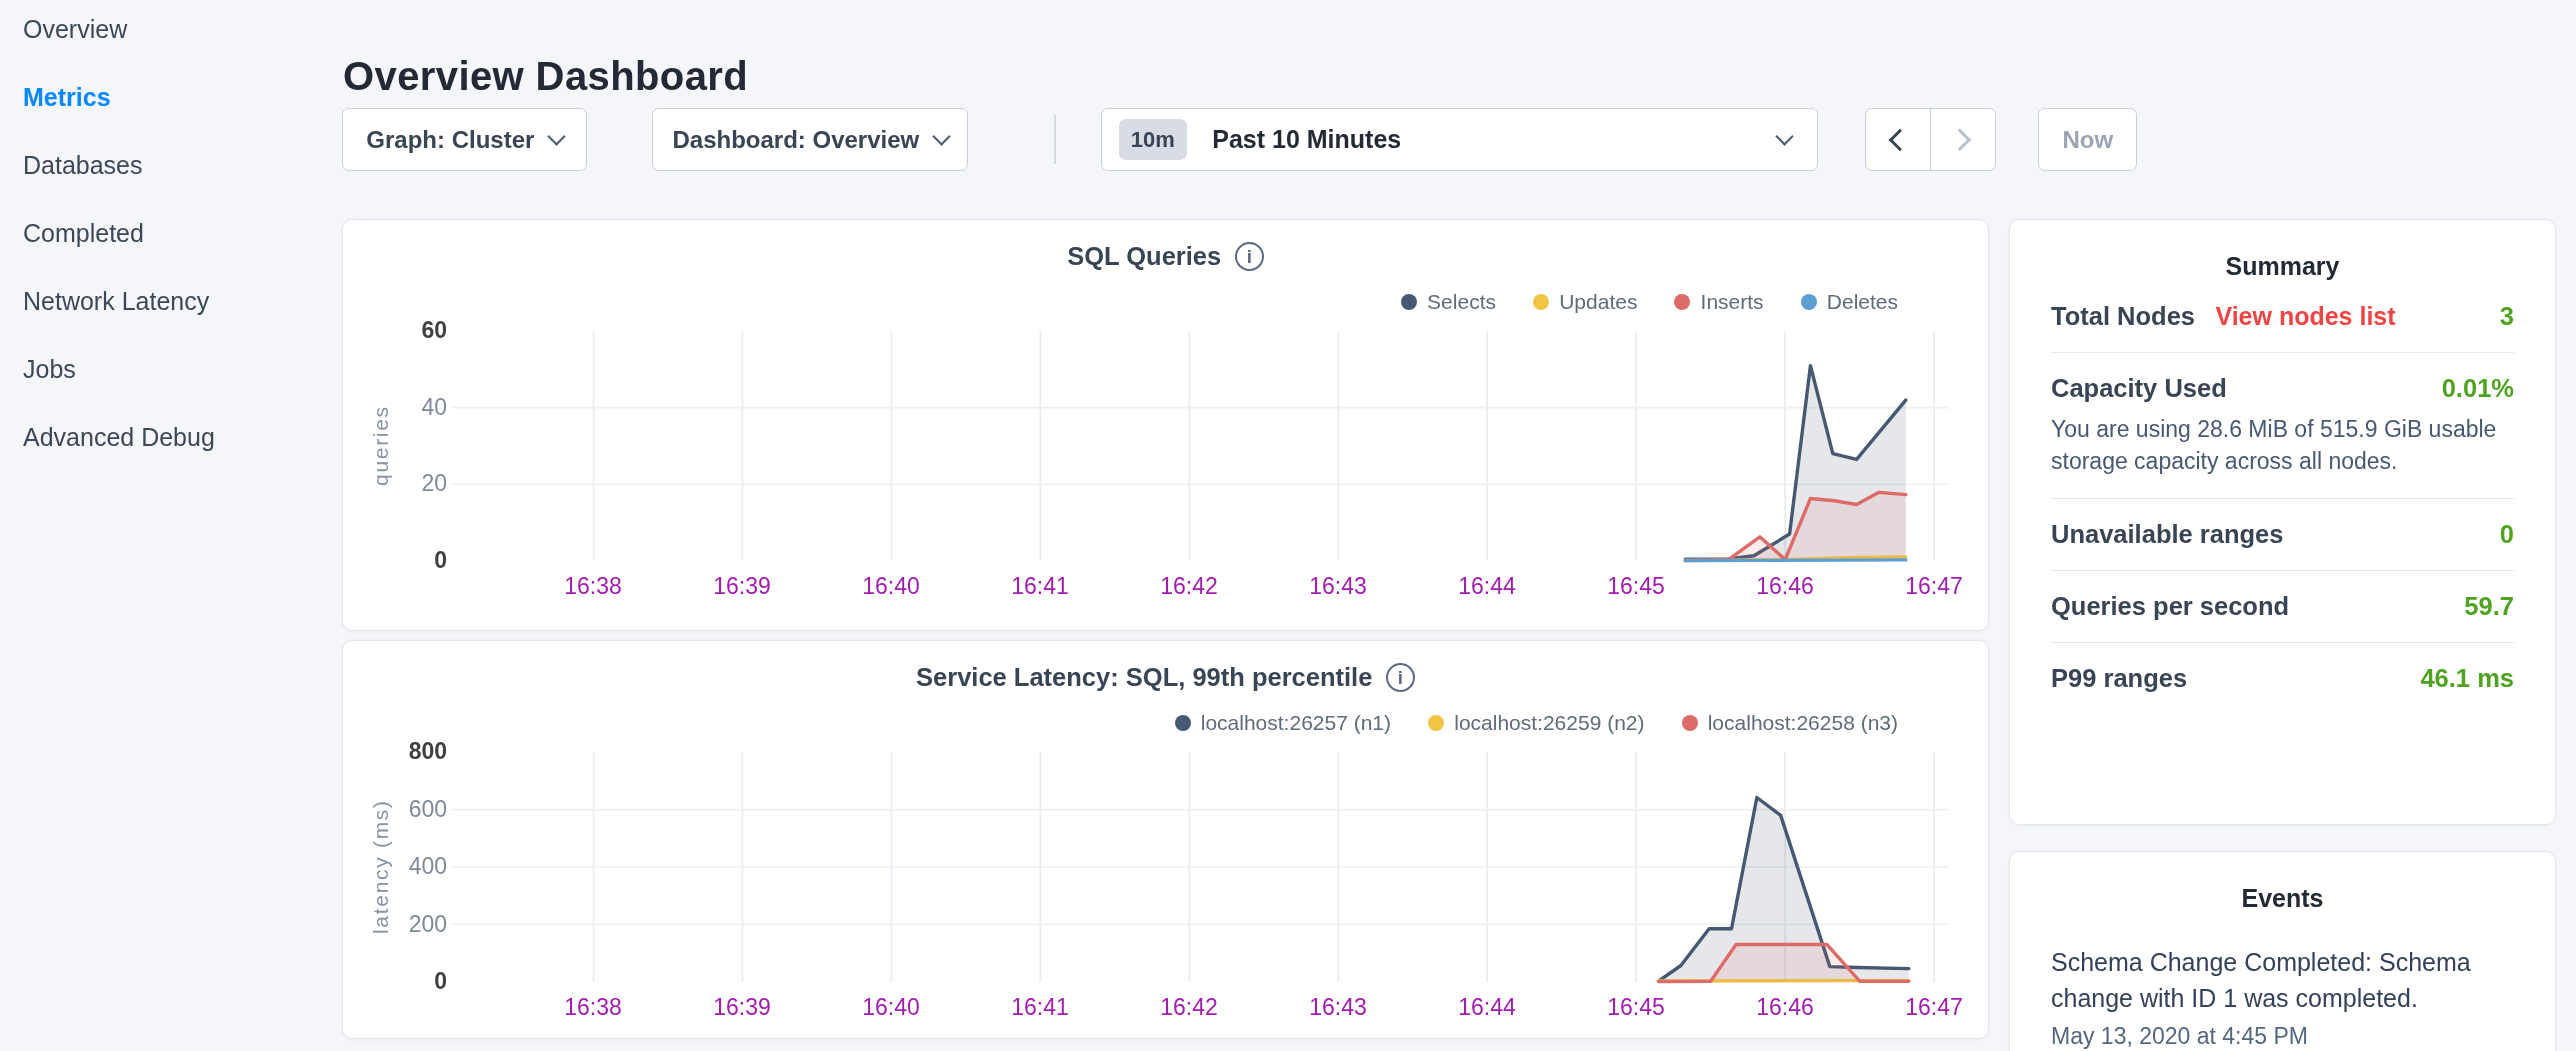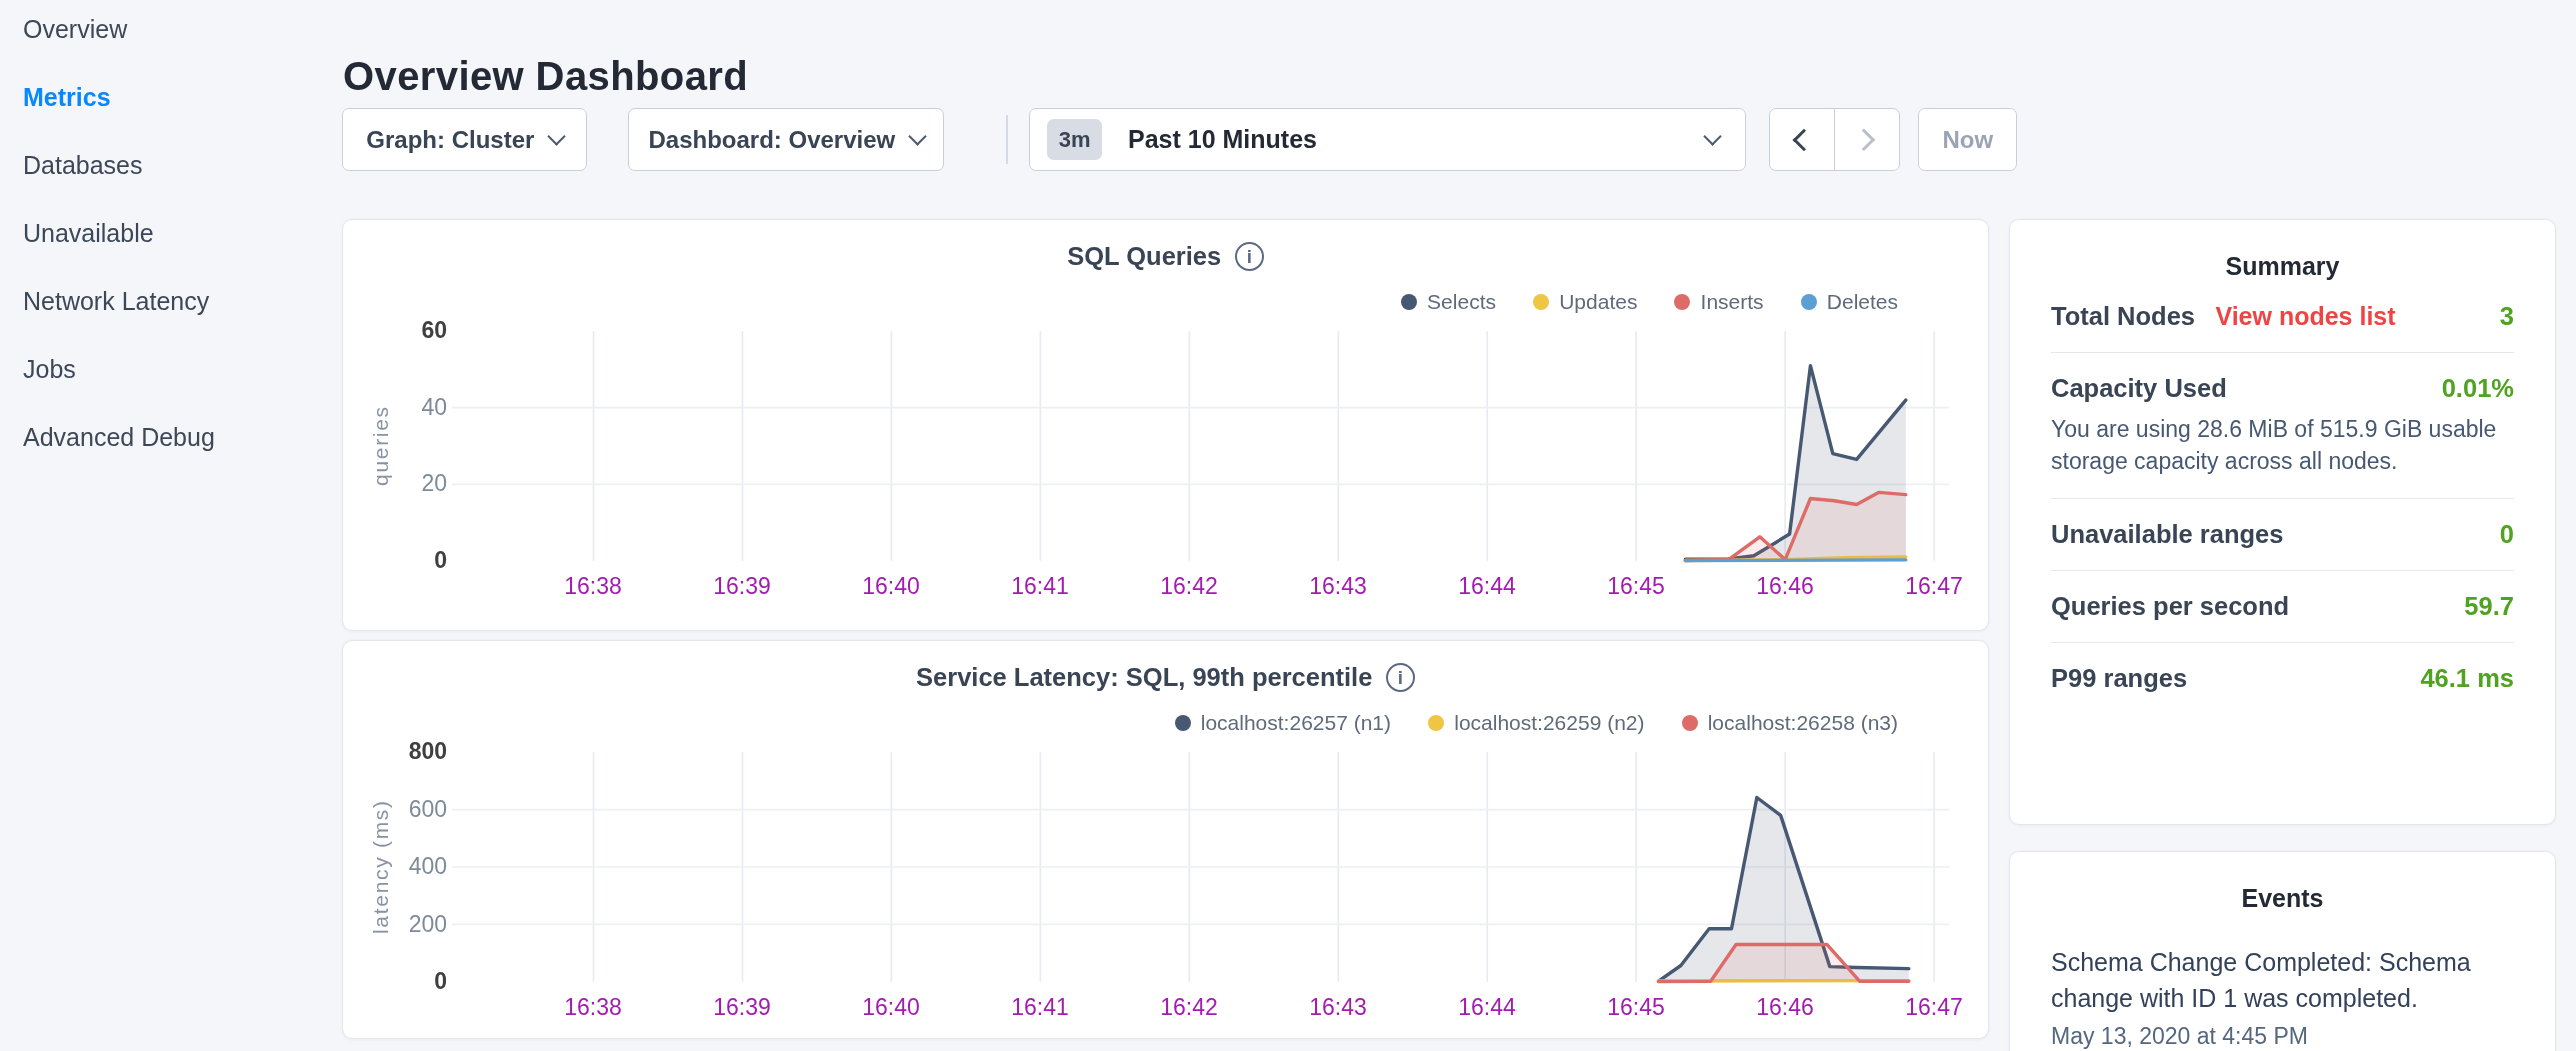--- a/index.html
+++ b/index.html
@@ -10,21 +10,21 @@
   .sidebar{position:absolute;left:23px;top:16px;width:289px;}
   .side-item{height:27px;line-height:27px;margin-bottom:41px;font-size:25px;font-weight:500;
              color:#3c4758;cursor:pointer;}
   .side-item.active{color:#0788ff;font-weight:700;}
 
   
   .page-title{position:absolute;left:343px;top:24px;font-size:40px;line-height:51px;
               font-weight:600;color:#242a35;letter-spacing:0.4px;}
 
   
-  .toolbar{position:absolute;left:342px;top:108px;height:63px;display:flex;align-items:center;}
+  .toolbar{position:absolute;left:342px;top:108px;height:63px;display:flex;align-items:center;gap:24px;}
   .tbtn{height:63px;background:#fff;border:1.7px solid #c9cfda;border-radius:6.8px;display:flex;
         align-items:center;justify-content:center;gap:15.3px;font-size:24px;font-weight:700;
         color:#394455;box-sizing:border-box;cursor:pointer;}
   .dd-graph{width:245px;}
   .dd-dash{width:316px;margin-left:41px;}
   .chev{display:inline-block;width:11px;height:11px;border-left:2.6px solid #4c5a6e;
         border-bottom:2.6px solid #4c5a6e;transform:rotate(-45deg);margin-top:-6.8px;}
   .tb-divider{width:1.7px;height:49px;background:#d5d9e2;margin-left:62px;}
   .time-box{width:717px;height:63px;margin-left:21px;background:#fff;border:1.7px solid #c9cfda;
             border-radius:6.8px;display:flex;align-items:center;box-sizing:border-box;cursor:pointer;}
@@ -91,40 +91,40 @@
 </style>
 </head>
 <body>
 
 <div class="page">
 
   <nav class="sidebar">
     <div class="side-item">Overview</div>
     <div class="side-item active">Metrics</div>
     <div class="side-item">Databases</div>
-    <div class="side-item">Unavailable</div>
+    <div class="side-item">Completed</div>
     <div class="side-item">Network Latency</div>
     <div class="side-item">Jobs</div>
     <div class="side-item">Advanced Debug</div>
   </nav>
 
   <h1 class="page-title">Overview Dashboard</h1>
 
   <div class="toolbar">
     <div class="tbtn dd-graph">
       <span>Graph: Cluster</span>
       <span class="chev"></span>
     </div>
     <div class="tbtn dd-dash">
       <span>Dashboard: Overview</span>
       <span class="chev"></span>
     </div>
     <div class="tb-divider"></div>
     <div class="time-box">
-      <span class="time-badge">3m</span>
+      <span class="time-badge">10m</span>
       <span class="time-label">Past 10 Minutes</span>
       <span class="chev time-chev"></span>
     </div>
     <div class="arrow-group">
       <div class="arrow-btn prev">
         <span class="chev-left"></span>
       </div>
       <div class="arrow-btn">
         <span class="chev-right"></span>
       </div>

